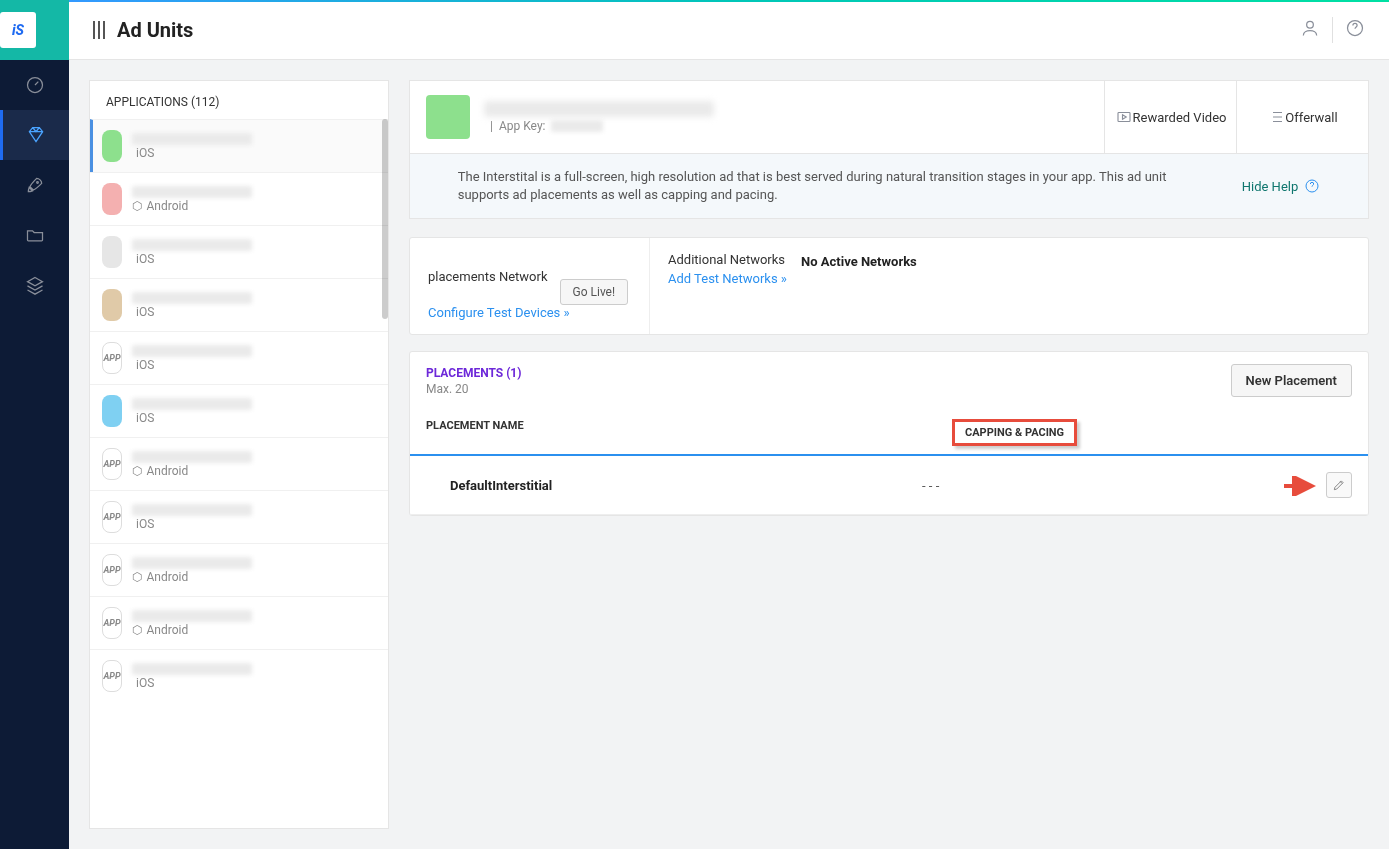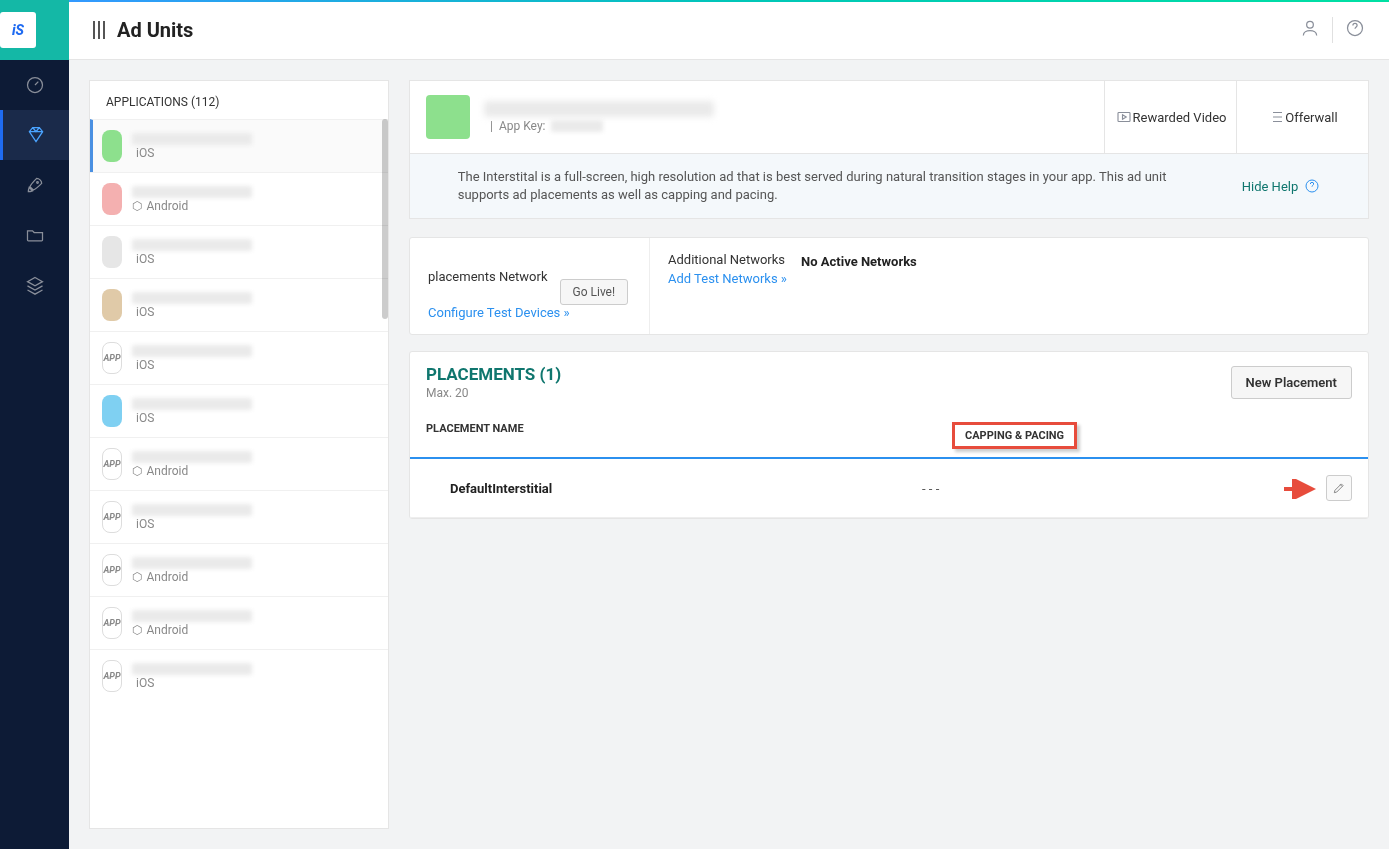--- a/index.html
+++ b/index.html
@@ -58,21 +58,21 @@
 .status-body { display: flex; }
 .status-col { padding: 14px 18px; }
 .status-col:first-child { border-right: 1px solid #eee; width: 240px; }
 .status-col .label { font-size: 13px; color: #333; margin-bottom: 4px; }
 .status-col a { color: #2b90ef; text-decoration: none; font-size: 13px; }
 .net-row { display: flex; align-items: center; gap: 12px; }
 .btn { display: inline-block; padding: 5px 12px; background: #f6f6f6; border: 1px solid #ccc; border-radius: 3px; font-size: 12px; color: #555; cursor: pointer; margin-top: 27px; }
 .no-active { font-weight: 700; color: #222; }
 .placements-card { margin-top: 16px; background: #fff; border: 1px solid #e5e5e5; border-radius: 3px; }
 .placements-header { padding: 12px 16px; display: flex; justify-content: space-between; align-items: center; }
-.placements-title { font-size: 17px; font-weight: 700; color: #0f766e; text-transform: uppercase; }
+.placements-title { font-size: 12px; font-weight: 700; color: #6d28d9; text-transform: uppercase; }
 .placements-max { font-size: 12px; color: #888; margin-top: 2px; }
 .new-btn { padding: 8px 14px; background: #f6f6f6; border: 1px solid #ccc; border-radius: 3px; font-size: 13px; font-weight: 600; color: #333; cursor: pointer; }
 .table-head { display: flex; padding: 10px 16px 8px 16px; border-bottom: 2px solid #2b90ef; }
 .th-name { flex: 1; font-size: 11px; font-weight: 700; color: #333; text-transform: uppercase; }
 .th-cap-wrap { width: 400px; display: flex; justify-content: flex-start; }
 .th-cap { font-size: 11px; font-weight: 700; color: #333; text-transform: uppercase; padding: 4px 10px; border: 3px solid #e74c3c; box-shadow: 3px 3px 3px rgba(0,0,0,0.2); background: #fff; }
 .table-row { display: flex; padding: 16px; border-bottom: 1px solid #eee; align-items: center; }
 .td-name { flex: 1; font-size: 13px; font-weight: 700; color: #222; padding-left: 24px; }
 .td-cap { width: 370px; font-size: 13px; color: #555; }
 .td-actions { width: 60px; display: flex; align-items: center; justify-content: flex-end; gap: 6px; position: relative; }

